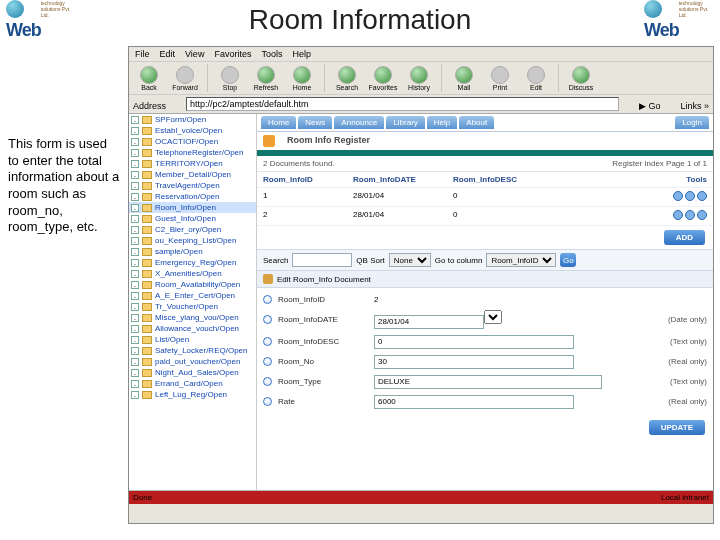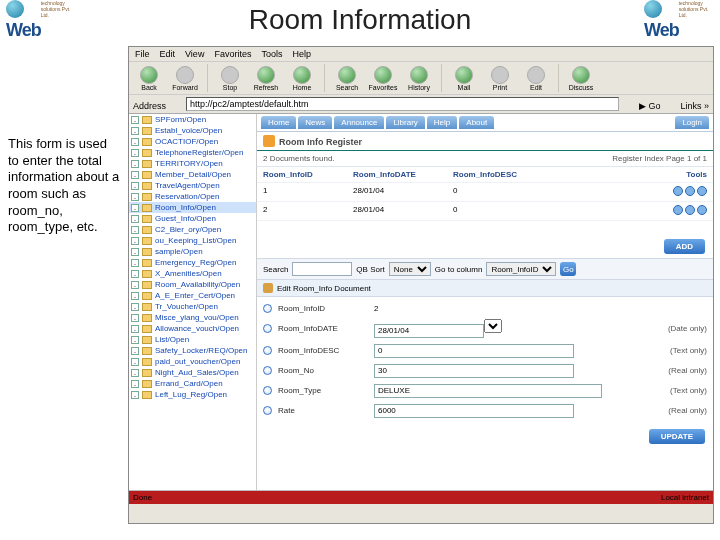--- a/index.html
+++ b/index.html
@@ -28,31 +28,31 @@
   .addrbar .go { font-size: 9px; }
   .content { display: flex; height: calc(100% - 16px - 18px - 34px - 18px - 14px); background: #fff; }
   .tree { width: 128px; background: #fff; overflow: hidden; border-right: 1px solid #ccc; }
   .tree .item { display: flex; align-items: center; gap: 3px; padding: 1px 2px; font-size: 8px; color: #1448b5; white-space: nowrap; }
   .tree .item.sel { background: #cfe2fb; }
   .tree .item .node { width: 8px; height: 8px; border: 1px solid #7a9; background: #fff; font-size: 7px; line-height: 7px; text-align: center; color: #555; }
   .tree .item .fldr { width: 10px; height: 8px; background: #f5cf6e; border: 1px solid #c29d36; }
   .main { flex: 1; display: flex; flex-direction: column; background: #fff; }
   .tabbar { display: flex; gap: 2px; padding: 2px 4px; background: #fff; border-bottom: 1px solid #bcd; }
   .tab { background: linear-gradient(#9ec5eb, #5a93cf); color: #fff; font-size: 8px; padding: 2px 7px; border-radius: 3px 3px 0 0; }
-  .section-title { display: flex; align-items: flex-end; gap: 4px; padding: 3px 6px; font-weight: bold; color: #4a4a4a; border-bottom: 1px solid #0f766e; }
+  .section-title { display: flex; align-items: flex-start; gap: 12px; padding: 3px 6px; font-weight: bold; color: #4a4a4a; border-bottom: 6px solid #0f766e; }
   .section-title .ric { width: 12px; height: 12px; background: #f0a030; border-radius: 2px; }
   .docbar { display: flex; justify-content: space-between; padding: 3px 6px; font-size: 8px; color: #555; border-bottom: 1px solid #e0e6ec; }
   .grid { width: 100%; }
   .grid .row { display: flex; font-size: 8px; border-bottom: 1px solid #eef2f6; }
   .grid .row.hd { color: #2a4d8f; font-weight: bold; }
   .grid .cell { padding: 3px 6px; }
   .c1 { width: 90px; } .c2 { width: 100px; } .c3 { flex: 1; } .c4 { width: 70px; text-align: right; }
   .rowtools { display: inline-flex; gap: 2px; }
   .circ { width: 10px; height: 10px; border-radius: 50%; background: #7fb3e8; border: 1px solid #2a6ab0; display: inline-block; }
-  .addbar { text-align: right; padding: 4px 8px; margin-top: 14px; }
+  .addbar { text-align: right; padding: 4px 8px; }
   .addbtn { background: linear-gradient(#6aa8e8, #2e6fc1); color: #fff; font-size: 8px; font-weight: bold; padding: 3px 12px; border: none; border-radius: 3px; }
   .searchbar { display: flex; align-items: center; gap: 4px; padding: 3px 6px; background: #f2f5f9; border-top: 1px solid #d0d9e4; border-bottom: 1px solid #d0d9e4; font-size: 8px; }
   .searchbar input[type=text], .searchbar select { font-size: 8px; height: 14px; border: 1px solid #9ab; }
   .gobtn { width: 16px; height: 14px; background: linear-gradient(#6aa8e8, #2e6fc1); border: none; border-radius: 3px; color: #fff; font-size: 8px; }
   .editsec { display: flex; align-items: center; gap: 4px; padding: 3px 6px; background: #eaf1f9; font-size: 8px; border-bottom: 1px solid #d0d9e4; }
   .editsec .eic { width: 10px; height: 10px; background: #d9a042; border-radius: 2px; }
   .form { padding: 4px 4px; }
   .frow { display: flex; align-items: center; padding: 3px 2px; font-size: 8px; }
   .frow .rad { width: 9px; height: 9px; border: 1px solid #3a72c2; border-radius: 50%; margin-right: 6px; background: radial-gradient(circle at 45% 40%, #fff, #cfe2fb); }
   .frow .flbl { width: 96px; color: #2a2a2a; }

